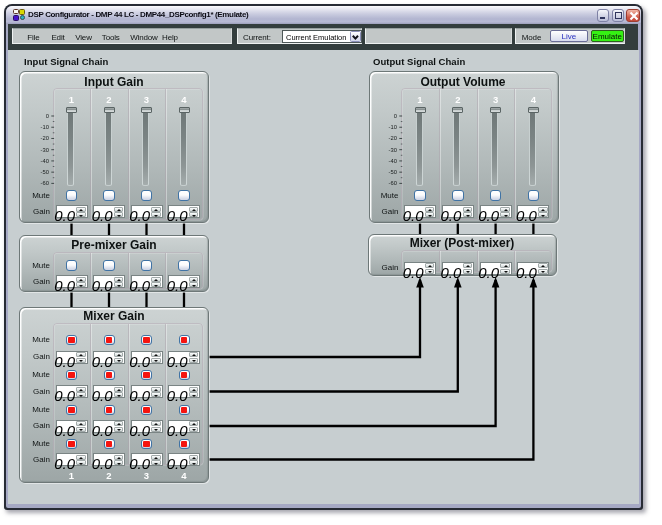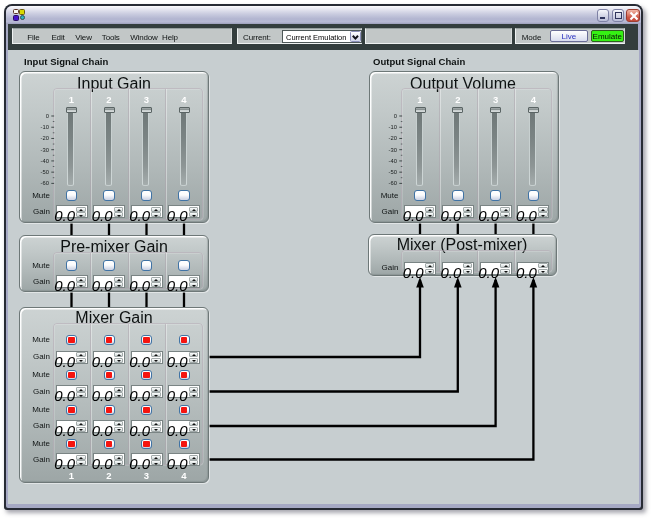--- a/index.html
+++ b/index.html
@@ -26,21 +26,21 @@
 .tpanel{position:absolute;top:4px;height:16px;background:#c2c7c7;
  border-left:1.5px solid #eef1f1;border-bottom:1.5px solid #eef1f1;
  border-top:1px solid #969e9e;border-right:1px solid #d5d9d9;}
 .mitem{position:absolute;top:3.5px;font-size:8px;letter-spacing:-0.15px;color:#101414;}
 #client{position:absolute;left:2px;top:44px;right:2px;bottom:4px;background:#c7ced0;}
 .seclabel{position:absolute;font-size:9.5px;font-weight:bold;color:#0d1111;
  letter-spacing:0.05px;white-space:nowrap;}
 .panel{position:absolute;border:1.5px solid #6e7878;border-radius:6px;
  background:linear-gradient(180deg,#cdd3d3 0%,#c2c9c9 26%,#b1b9b9 62%,#9da6a6 100%);
  box-shadow:inset 1.5px 1.5px 0 rgba(255,255,255,.95), inset -1px -1px 1px rgba(110,120,120,.35), 1px 1px 0 rgba(245,248,248,.55);}
-.ptitle{position:absolute;font-size:16px;font-weight:normal;color:#0d1111;
+.ptitle{position:absolute;font-size:12px;font-weight:bold;color:#0d1111;
  white-space:nowrap;transform:translateX(-50%);text-align:right;}
 .colbox{position:absolute;border:1px solid rgba(182,172,182,.55);border-radius:4px;box-shadow:inset 0.5px 0.5px 0 rgba(255,255,255,.35), 0.5px 0.5px 0 rgba(255,255,255,.3);}
 .chnum{position:absolute;font-size:9.5px;font-weight:bold;color:#fff;
  transform:translateX(-50%);}
 .track{position:absolute;width:7px;border:1px solid rgba(214,222,222,.85);border-radius:2px;
  background:linear-gradient(180deg,#6d7676 0%,#7b8484 40%,#8d9595 75%,#a5adad 100%);}
 .handle{position:absolute;width:11px;height:6.5px;border:1px solid #5a6464;border-radius:1px;
  background:linear-gradient(180deg,#a6adad 0%,#828b8b 45%,#c8cece 58%,#d8dddd 100%);}
 .rlabel{position:absolute;font-size:8px;color:#101414;transform:translateX(-100%);
  white-space:nowrap;}
@@ -65,20 +65,21 @@
 <div id="stage">
 <div id="win">
  <div id="frame">
   <div id="titlebar">
    <div id="ticon">
     <div style="left:0;top:0;width:5.5px;height:5px;background:#f8f8f2;border:1px solid #5a3428;"></div>
     <div style="left:6px;top:0;width:6px;height:5.5px;background:#d8d800;border:1px solid #6a5a14;"></div>
     <div style="left:0;top:5.5px;width:6px;height:6px;background:#4613c9;border:1px solid #2a1060;"></div>
     <div style="left:6.5px;top:6px;width:5px;height:5px;background:#2ab4c4;border:1px solid #34504e;border-radius:2.5px;"></div>
    </div>
+   <div id="ttext">DSP Configurator - DMP 44 LC - DMP44_DSPconfig1* (Emulate)</div>
    <div class="tbtn" id="minb" style="left:591px;">
             <div style="position:absolute;left:2px;bottom:2px;width:5px;height:2px;background:#30355c;"></div>
           </div>
    <div class="tbtn" id="maxb" style="left:605.5px;">
             <div style="position:absolute;left:2px;top:2px;width:7px;height:7px;border:1.6px solid #30355c;"></div>
           </div>
    <div class="tbtn" id="closeb" style="left:620px;width:14px;">
             <svg width="12" height="11" style="left:0.5px;top:0.5px;">
               <path d="M2.5 1.5 L9.5 8.5 M9.5 1.5 L2.5 8.5" stroke="#fff" stroke-width="2.2"></path>
             </svg>

